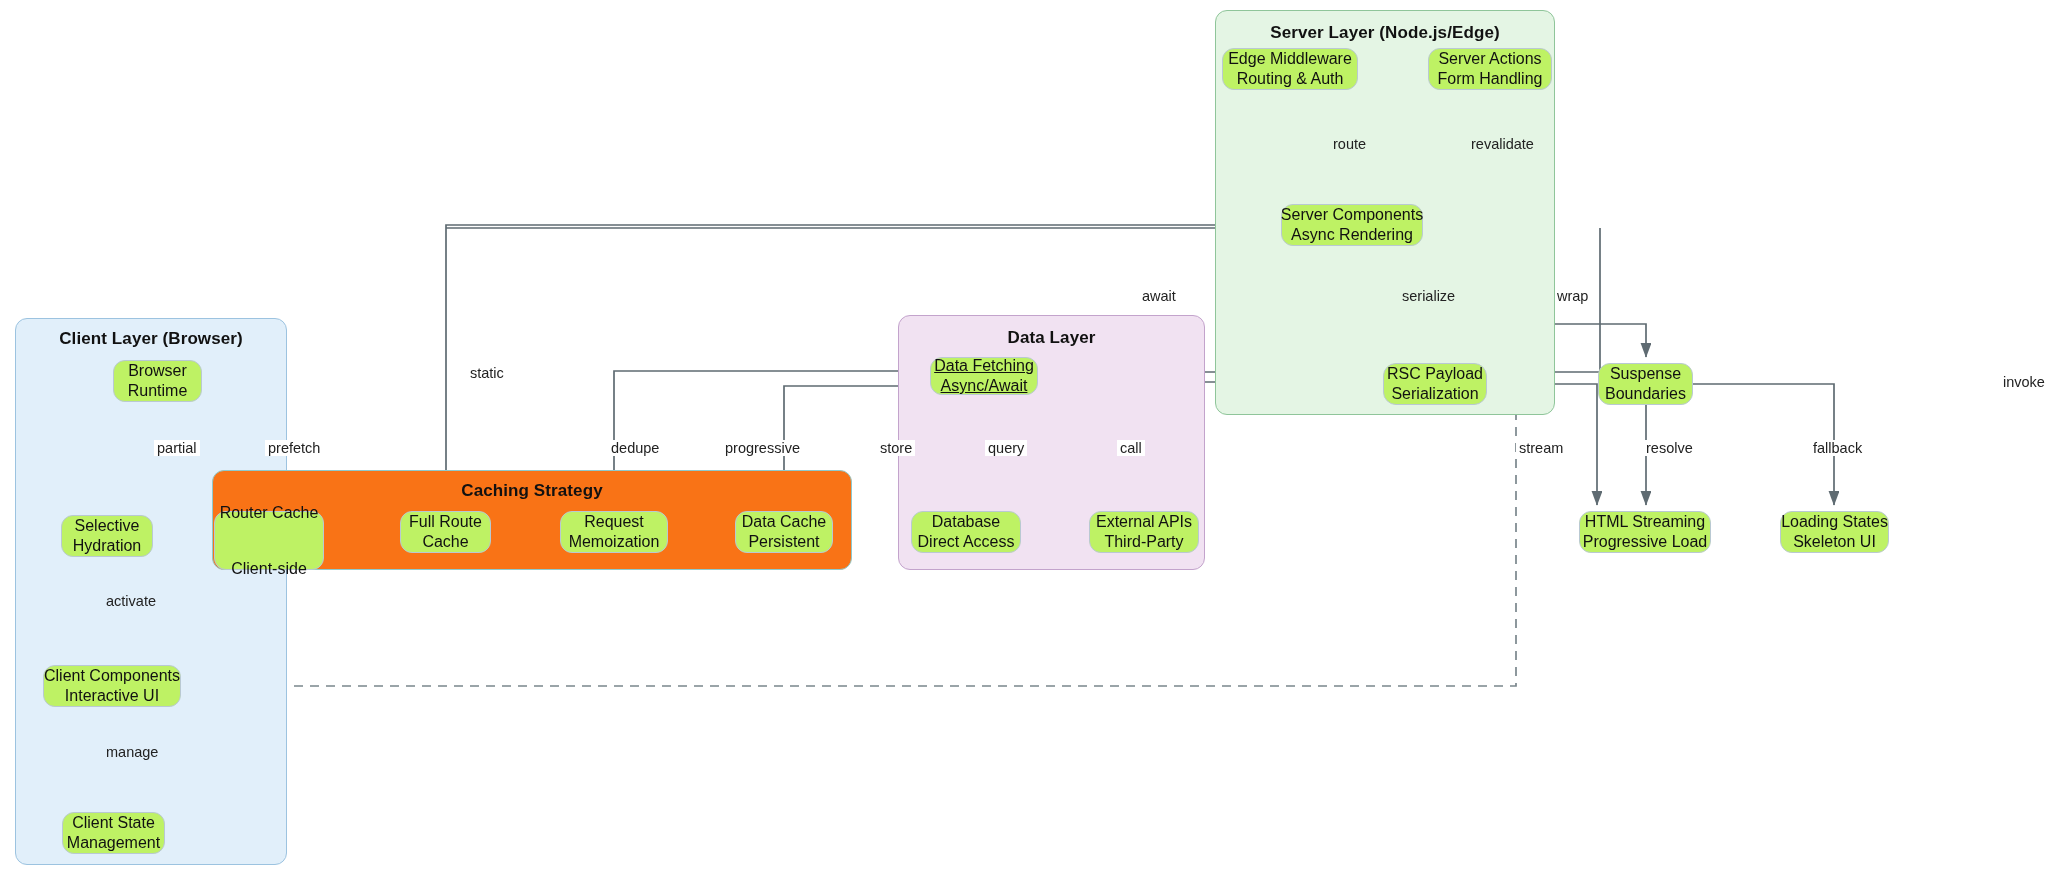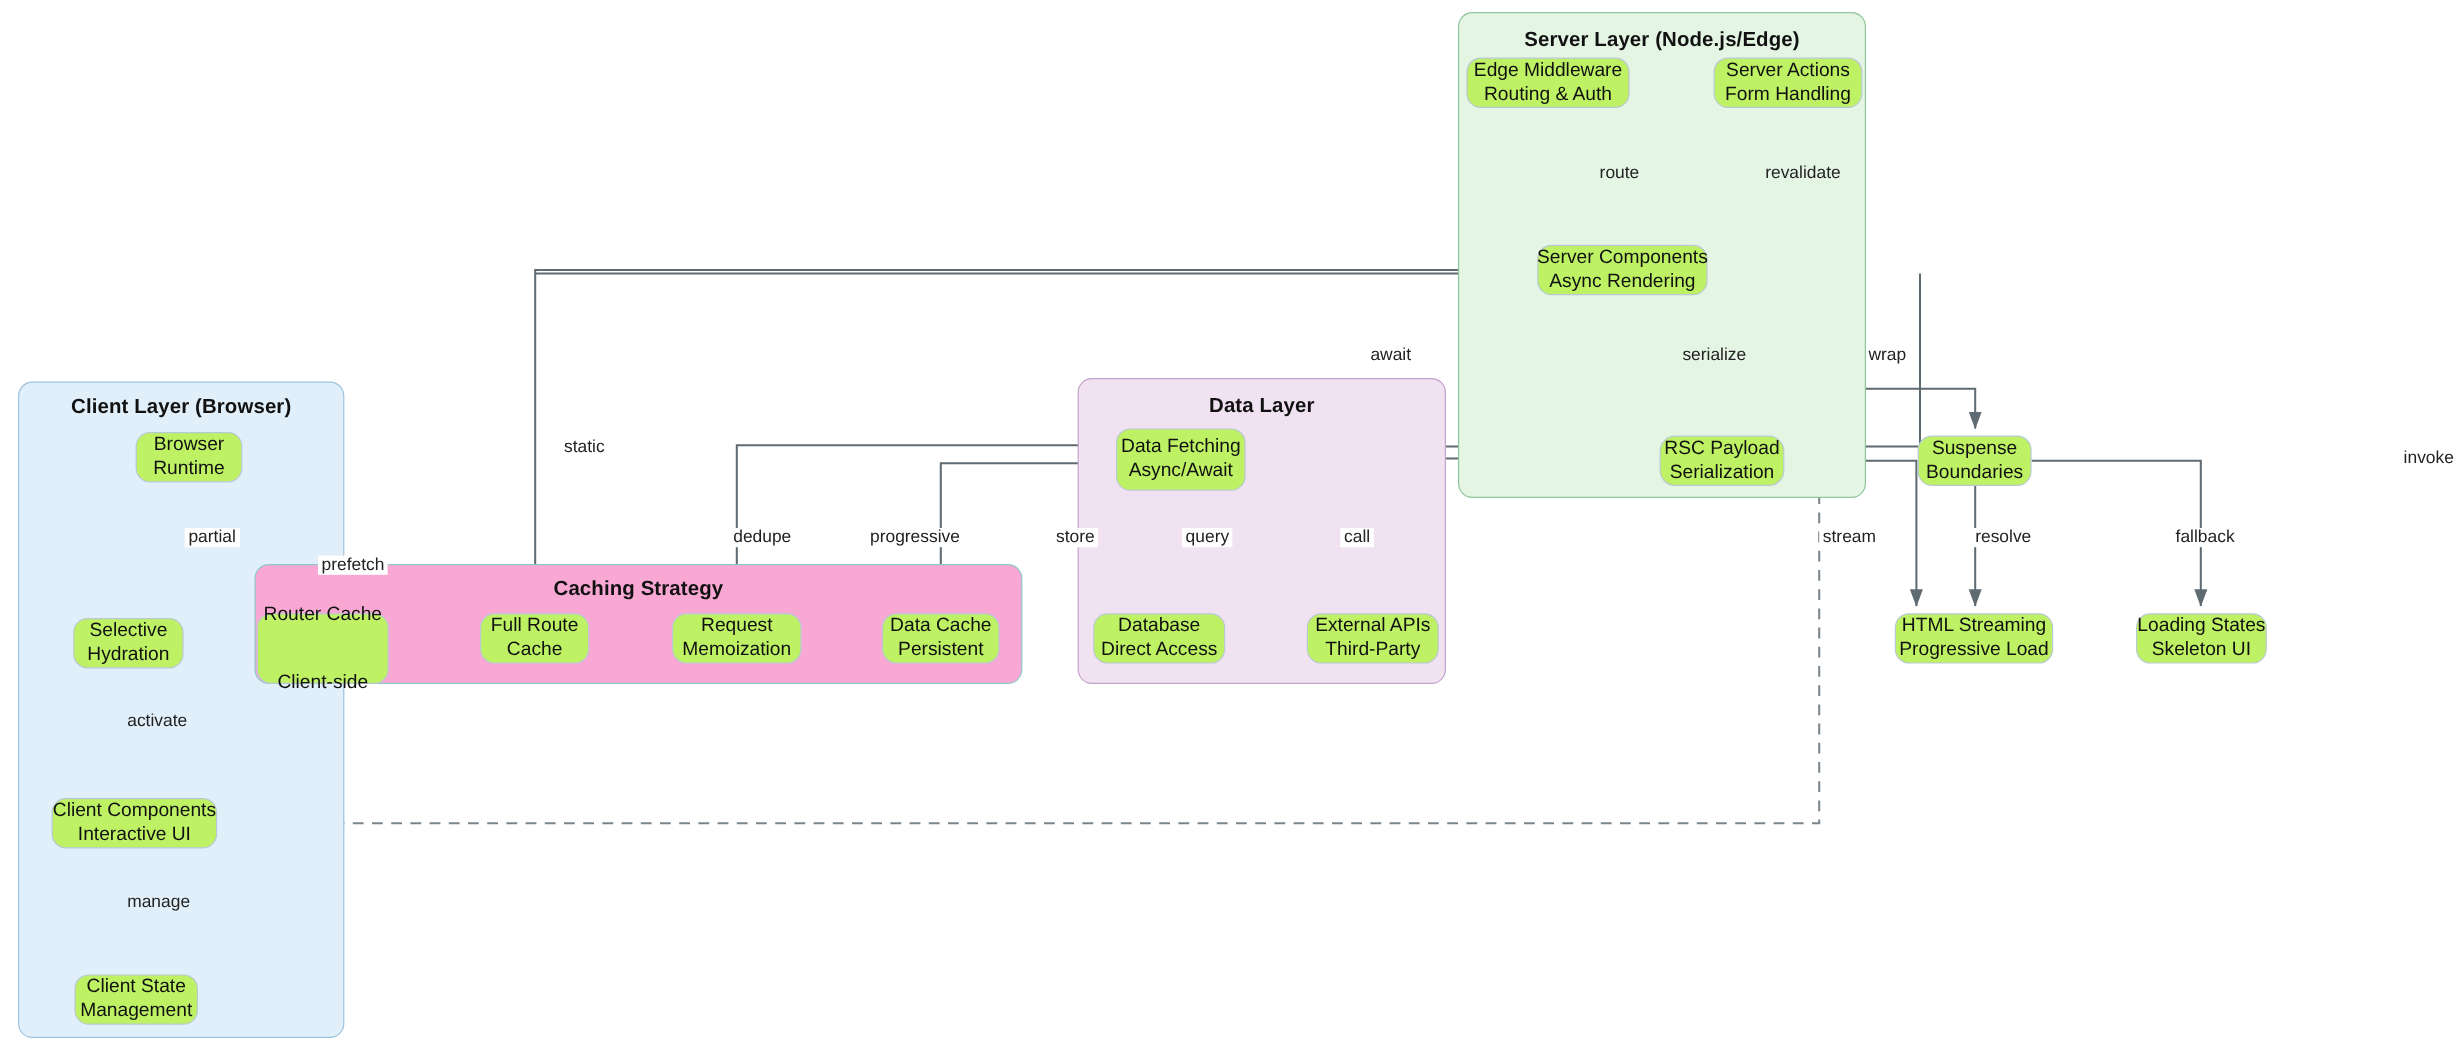--- a/index.html
+++ b/index.html
@@ -73,21 +73,21 @@
     <g fill="none" stroke="#5f6b72" stroke-width="1.7">
       <path d="M1281,228 L446,228"></path>
       <path d="M1300,382 L1044,382"></path>
     </g>
   </svg>
 
   <div class="cluster" style="left:15px;top:318px;width:272px;height:547px;background:#e1effa;border-color:#9cc3e0;">
     <div class="cluster-title" style="top:10px;">Client Layer (Browser)</div>
   </div>
 
-  <div class="cluster" style="left:212px;top:470px;width:640px;height:100px;background:#f9a8d4;border-color:#8fc9cc;">
+  <div class="cluster" style="left:212px;top:470px;width:640px;height:100px;background:#f97316;border-color:#8fc9cc;">
     <div class="cluster-title" style="top:10px;">Caching Strategy</div>
   </div>
 
   <div class="cluster" style="left:1215px;top:10px;width:340px;height:405px;background:#e4f5e4;border-color:#8fc59a;">
     <div class="cluster-title" style="top:12px;">Server Layer (Node.js/Edge)</div>
   </div>
 
   <div class="cluster" style="left:898px;top:315px;width:307px;height:255px;background:#f1e2f2;border-color:#c3a3cc;">
     <div class="cluster-title" style="top:12px;">Data Layer</div>
   </div>
@@ -120,21 +120,21 @@
   </div>
   <div class="node" style="left:560px;top:511px;width:108px;height:42px;">
     <span>Request</span>
     <span>Memoization</span>
   </div>
   <div class="node" style="left:735px;top:511px;width:98px;height:42px;">
     <span>Data Cache</span>
     <span>Persistent</span>
   </div>
 
-  <div class="node" style="left:930px;top:357px;width:108px;height:52px;">
+  <div class="node" style="left:930px;top:357px;width:108px;height:38px;text-decoration:underline;">
     <span>Data Fetching</span>
     <span>Async/Await</span>
   </div>
   <div class="node" style="left:911px;top:511px;width:110px;height:42px;">
     <span>Database</span>
     <span>Direct Access</span>
   </div>
   <div class="node" style="left:1089px;top:511px;width:110px;height:42px;">
     <span>External APIs</span>
     <span>Third-Party</span>
@@ -166,21 +166,21 @@
     <span>Progressive Load</span>
   </div>
   <div class="node" style="left:1780px;top:511px;width:109px;height:42px;">
     <span>Loading States</span>
     <span>Skeleton UI</span>
   </div>
 
   <div class="elabel" style="left:123px;top:440px;margin-left:31px;">partial</div>
   <div class="elabel nobg" style="left:103px;top:593px;">activate</div>
   <div class="elabel nobg" style="left:103px;top:744px;">manage</div>
-  <div class="elabel" style="left:265px;top:440px;margin-top:23px;">prefetch</div>
+  <div class="elabel" style="left:265px;top:440px;">prefetch</div>
   <div class="elabel nobg" style="left:467px;top:365px;">static</div>
   <div class="elabel" style="left:608px;top:440px;">dedupe</div>
   <div class="elabel" style="left:722px;top:440px;">progressive</div>
   <div class="elabel" style="left:877px;top:440px;">store</div>
   <div class="elabel" style="left:985px;top:440px;">query</div>
   <div class="elabel" style="left:1117px;top:440px;">call</div>
   <div class="elabel nobg" style="left:1139px;top:288px;">await</div>
   <div class="elabel nobg" style="left:1330px;top:136px;">route</div>
   <div class="elabel nobg" style="left:1468px;top:136px;">revalidate</div>
   <div class="elabel nobg" style="left:1399px;top:288px;">serialize</div>

